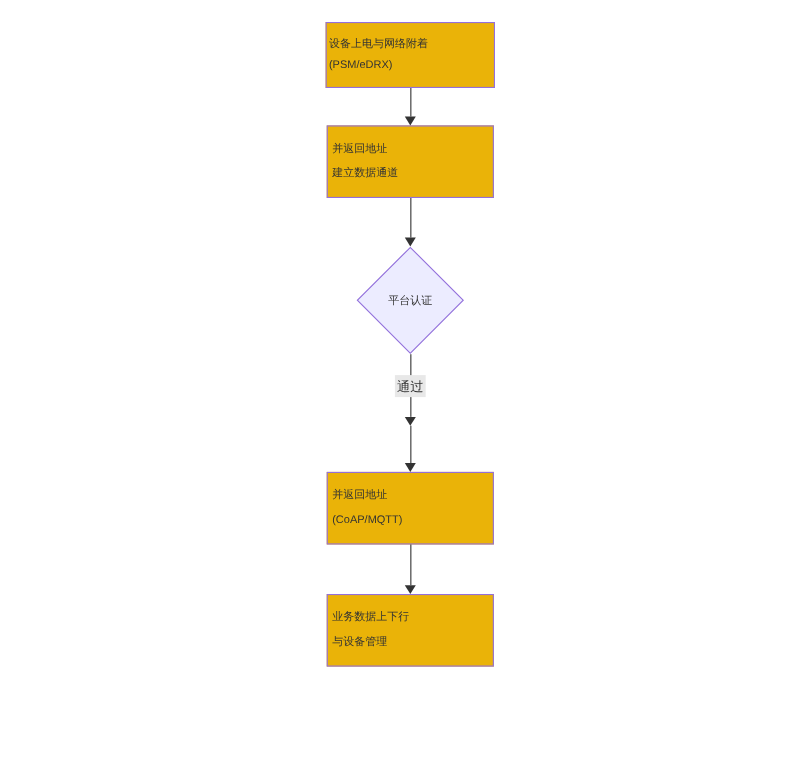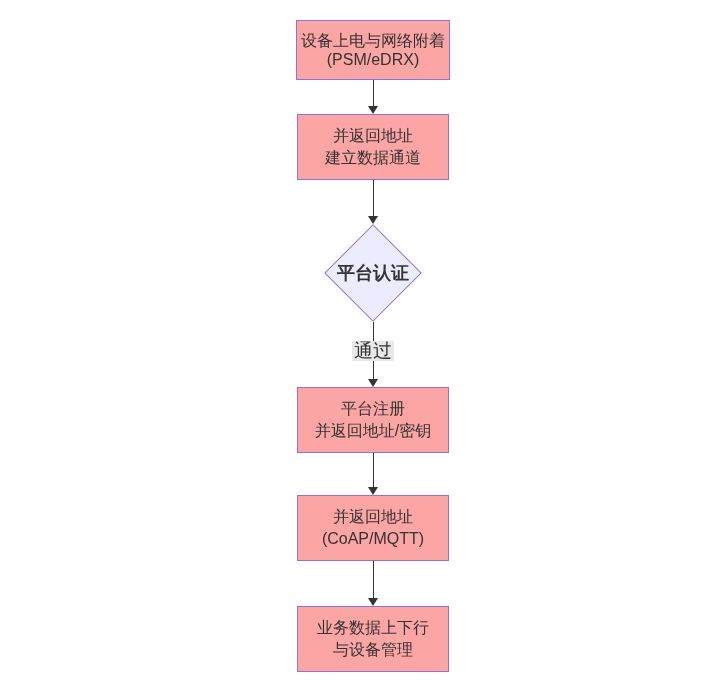--- a/index.html
+++ b/index.html
@@ -15,25 +15,25 @@
     display: flex; justify-content: center;
   }
   .col {
     position: relative; left: 10px;
     padding-top: 20px;
     display: flex; flex-direction: column; align-items: center;
   }
   
   .node.rect {
     width: 152px;
-    background: #fca5a5;
+    background: #eab308;
     border: 1px solid #9370DB;
-    display: flex; flex-direction: column; justify-content: center; align-items: center;
+    display: flex; flex-direction: column; justify-content: center; align-items: flex-start;
     text-align: center;
-    font-size: 16px;
+    font-size: 10px;
     line-height: 22px;
     padding: 10px 4px;
   }
   .node.rect.compact { width: 154px; line-height: 19px; padding: 10px 2px; }
   
   .arrow {
     position: relative;
     display: flex; flex-direction: column; align-items: center;
     width: 40px;
   }
@@ -46,21 +46,21 @@
   }
   .a1 { height: 34px; }
   .a2 { height: 44px; }
   .a3 { height: 65px; }
   .a4 { height: 42px; }
   .a5 { height: 45px; }
   .edge-label {
     position: absolute;
     top: 19px; left: 50%; transform: translateX(-50%);
     background: #e8e8e8;
-    font-size: 19px;
+    font-size: 12px;
     line-height: 20px;
     padding: 0 2px;
     white-space: nowrap;
   }
   
   .diamond-wrap {
     position: relative;
     width: 100px; height: 98px;
     flex: 0 0 auto;
   }
@@ -69,23 +69,22 @@
     left: 50%; top: 50%;
     width: 69px; height: 69px;
     transform: translate(-50%, -50%) rotate(45deg);
     background: #ECECFF;
     border: 1px solid #9370DB;
   }
   .diamond-label {
     position: absolute;
     left: 0; top: 0; width: 100%; height: 100%;
     display: flex; align-items: center; justify-content: center;
-    font-size: 18px;
+    font-size: 10px;
     white-space: nowrap;
-    font-weight: bold;
   }
 </style>
 </head>
 <body>
 
 <div class="stage">
   <div class="col">
 
     <div class="node rect compact">
       <div>设备上电与网络附着</div>
@@ -111,24 +110,20 @@
       <div class="diamond-shape"></div>
       <div class="diamond-label">平台认证</div>
     </div>
 
     <div class="arrow a3">
       <i class="shaft"></i>
       <i class="head"></i>
       <span class="edge-label">通过</span>
     </div>
 
-    <div class="node rect">
-      <div>平台注册</div>
-      <div>并返回地址/密钥</div>
-    </div>
 
     <div class="arrow a4">
       <i class="shaft"></i>
       <i class="head"></i>
     </div>
 
     <div class="node rect">
       <div>并返回地址</div>
       <div>(CoAP/MQTT)</div>
     </div>

